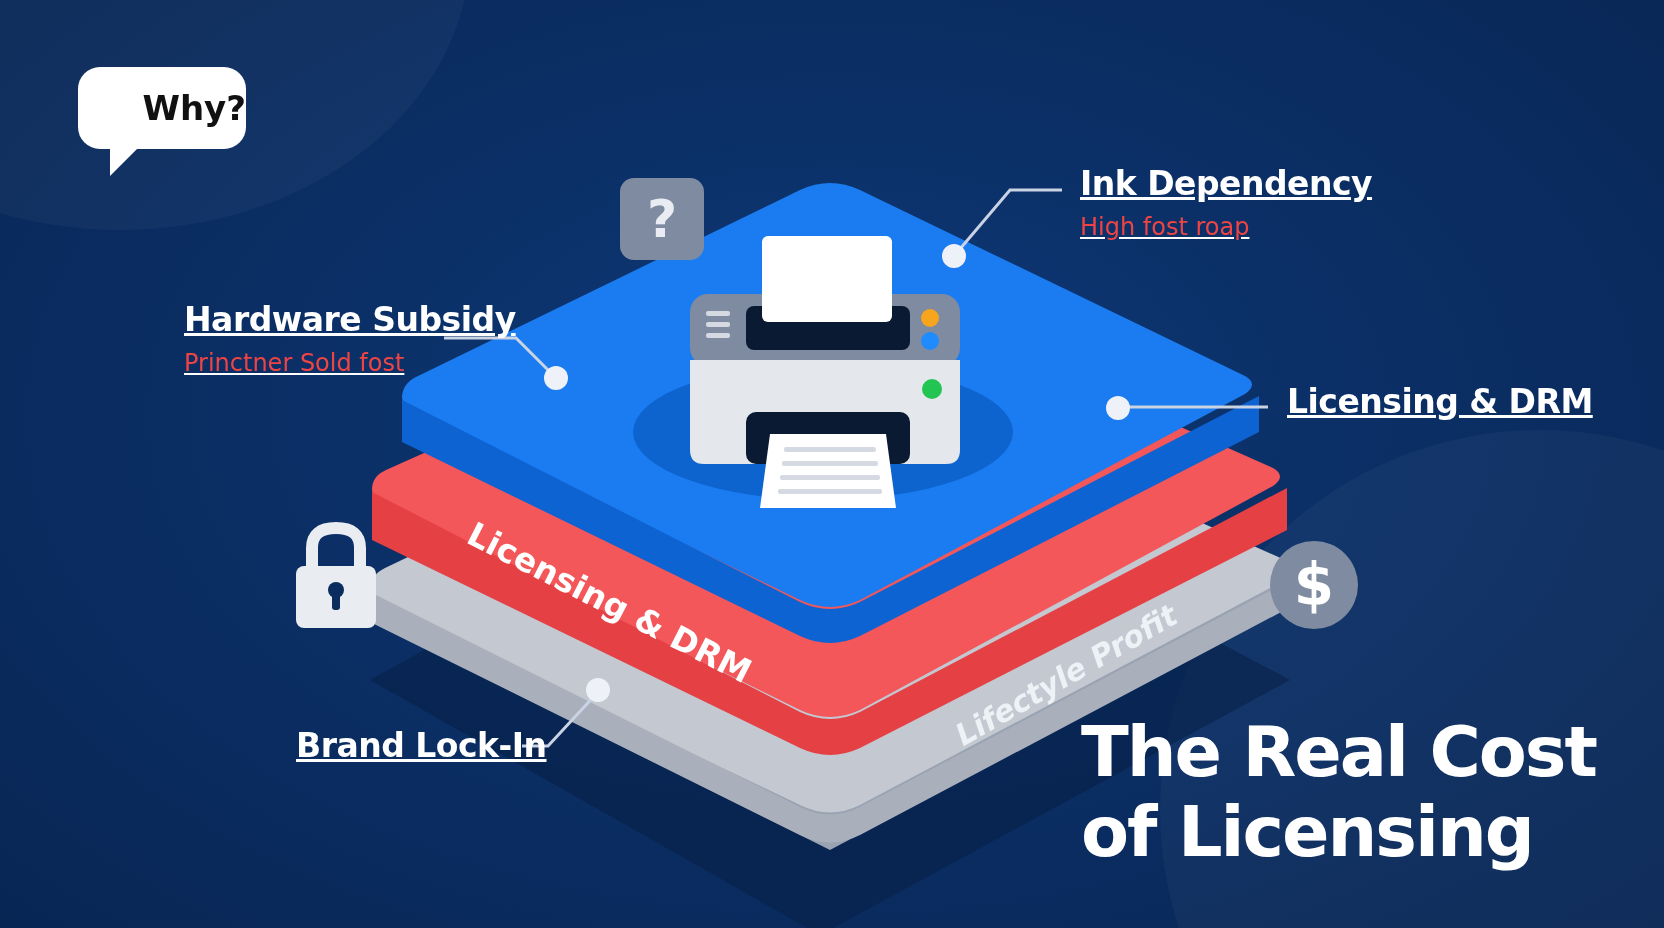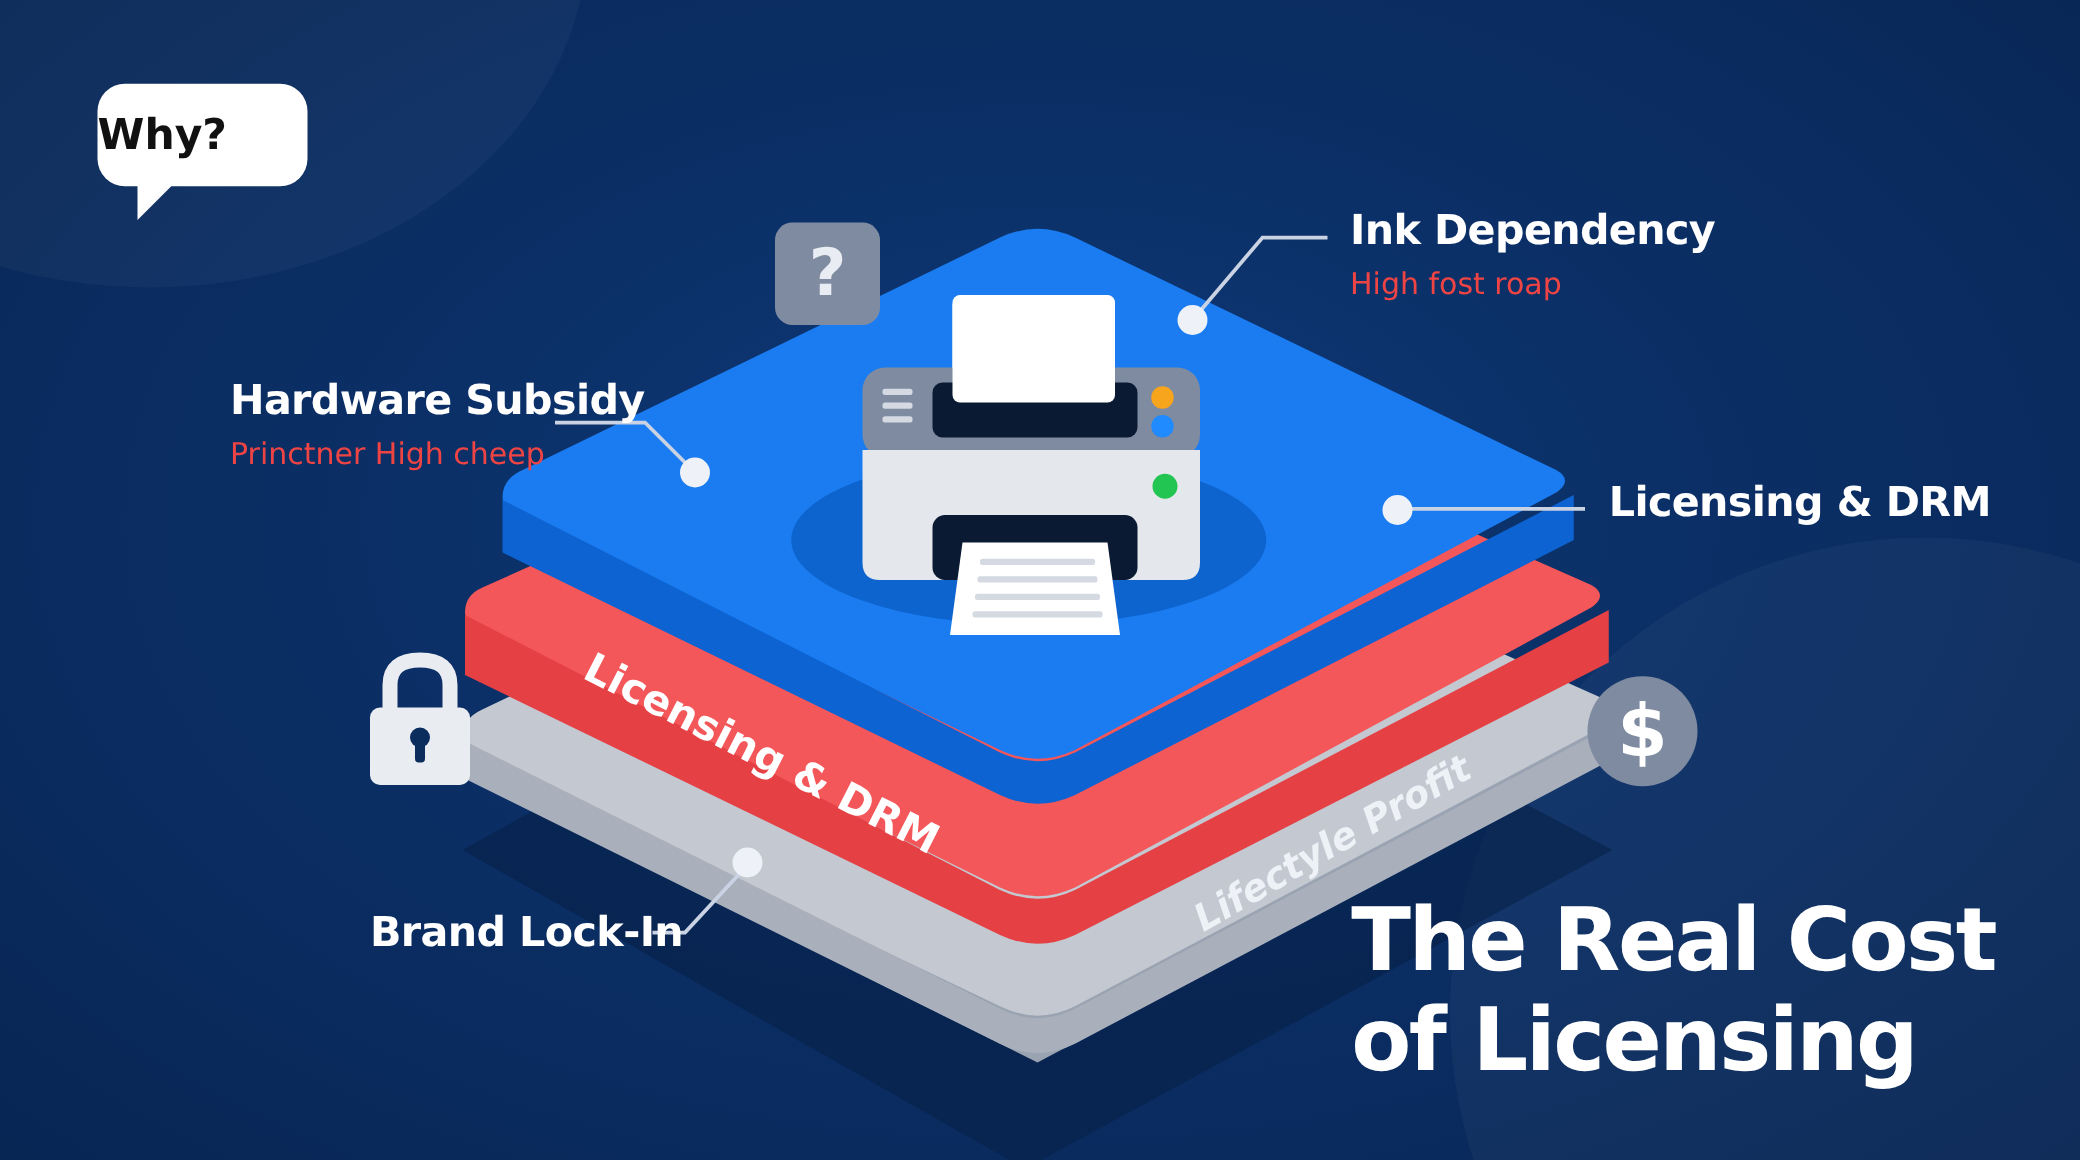--- a/index.html
+++ b/index.html
@@ -1,23 +1,23 @@
 <!DOCTYPE html>
 <html><head>
 <meta charset="utf-8">
 <style>
   html,body{margin:0;padding:0;}
   body{width:1664px;height:928px;overflow:hidden;background:#0b2d5e;font-family:"DejaVu Sans","Liberation Sans",sans-serif;position:relative;}
   .bg{position:absolute;inset:0;background:radial-gradient(ellipse at 50% 45%, #0e3a78 0%, #0b2f66 45%, #082654 100%);}
   .blob{position:absolute;border-radius:50%;background:rgba(255,255,255,0.035);}
   svg.scene{position:absolute;left:0;top:0;}
-  .label{position:absolute;color:#fff;}
+  .label{position:absolute;color:#fff;text-decoration:underline;}
   .label .t{font-weight:bold;font-size:33px;letter-spacing:-0.5px;white-space:nowrap;}
   .label .s{font-size:24px;color:#ef4444;margin-top:10px;white-space:nowrap;}
-  .bubble{position:absolute;left:78px;top:67px;width:168px;height:82px;background:#fff;border-radius:22px;display:flex;align-items:center;justify-content:flex-start;}
+  .bubble{position:absolute;left:78px;top:67px;width:168px;height:82px;background:#fff;border-radius:22px;display:flex;align-items:center;justify-content:flex-end;}
   .bubble span{font-weight:bold;font-size:34px;color:#111;}
   .bubble-tail{position:absolute;left:110px;top:146px;width:0;height:0;border-left:0 solid transparent;border-right:30px solid transparent;border-top:30px solid #fff;}
   .title{position:absolute;right:68px;top:712px;text-align:left;color:#fff;font-weight:bold;font-size:70px;line-height:80px;letter-spacing:-2px;}
   .qbox{position:absolute;left:620px;top:178px;width:84px;height:82px;border-radius:14px;background:#7f8ba0;display:flex;align-items:center;justify-content:center;}
   .qbox span{color:#e9edf3;font-weight:bold;font-size:52px;}
   .dollar{position:absolute;left:1270px;top:541px;width:88px;height:88px;border-radius:50%;background:#7f8ba0;display:flex;align-items:center;justify-content:center;}
   .dollar span{color:#fff;font-weight:bold;font-size:58px;}
   .layer-text{position:absolute;color:#fff;font-weight:bold;white-space:nowrap;transform-origin:left center;}
 </style>
 </head>
@@ -103,21 +103,21 @@
     <span>Why?</span>
   </div>
 <div class="bubble-tail"></div>
 
 <div class="label" style="left:1080px;top:164px;">
   <div class="t">Ink Dependency</div>
   <div class="s">High fost roap</div>
 </div>
 <div class="label" style="left:184px;top:272px;margin-top:28px;">
   <div class="t">Hardware Subsidy</div>
-  <div class="s">Princtner High cheep</div>
+  <div class="s">Princtner Sold fost</div>
 </div>
 <div class="label" style="left:1287px;top:382px;">
   <div class="t">Licensing &amp; DRM</div>
 </div>
 <div class="label" style="left:263px;top:726px;margin-left:33px;">
   <div class="t">Brand Lock-In</div>
 </div>
 
 <div class="title">
   <div>The Real Cost</div>

